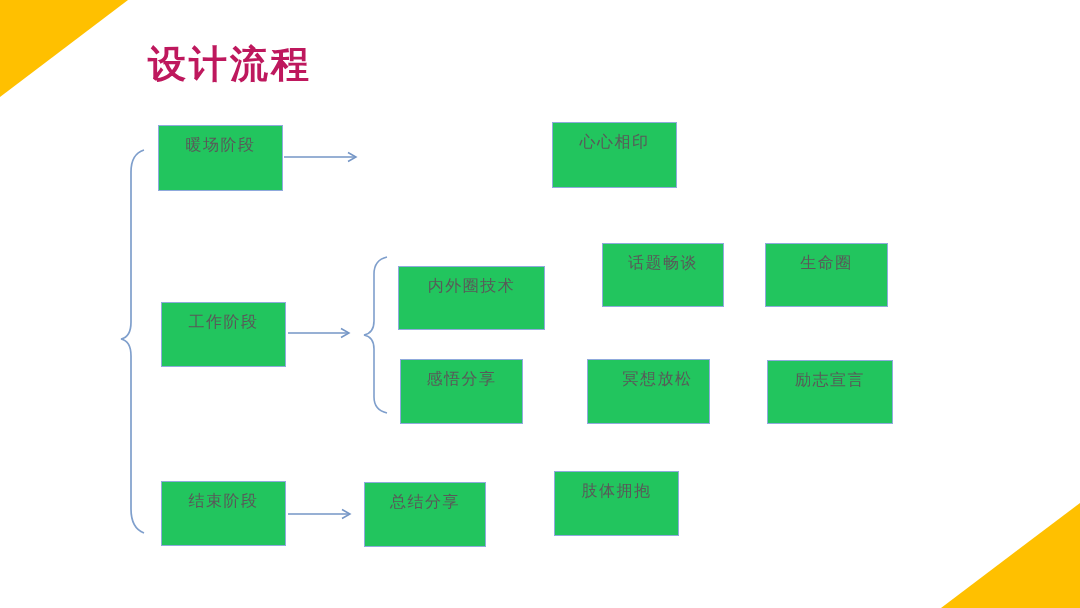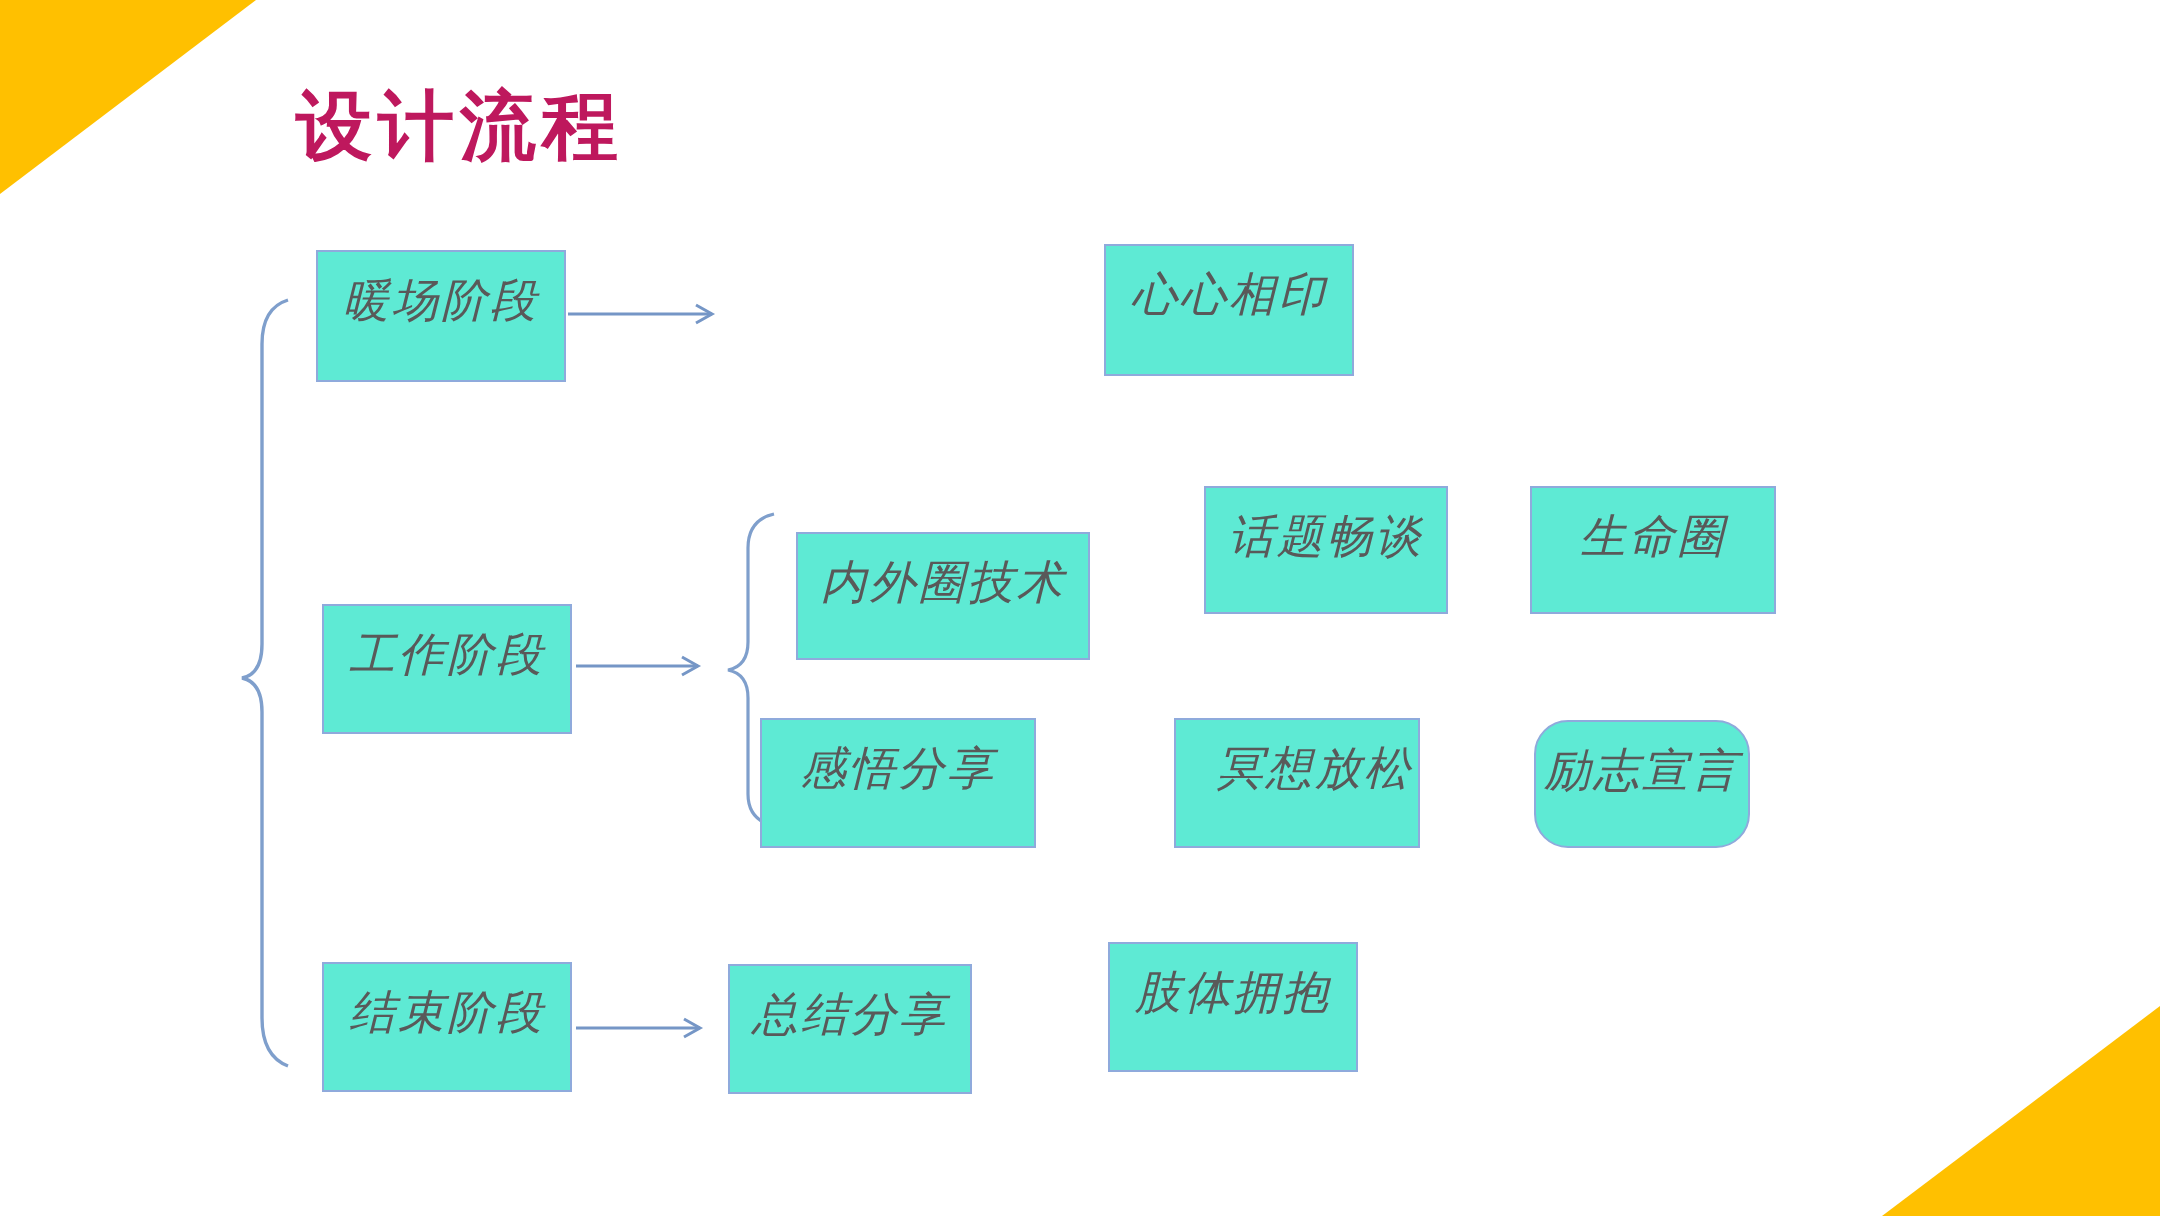--- a/index.html
+++ b/index.html
@@ -19,24 +19,24 @@
     clip-path:polygon(100% 0, 100% 100%, 0 100%);
   }
   .title {
     position:absolute; left:148px; top:42px; margin:0;
     font-size:38px; font-weight:bold; color:#be185d;
     letter-spacing:3px; line-height:1.2;
   }
   .connectors { position:absolute; left:0; top:0; width:1080px; height:608px; }
   .box {
     position:absolute; box-sizing:border-box;
-    border:1.5px solid #8FAADC; background:#5eead4;
+    border:1.5px solid #8FAADC; background:#22c55e;
     display:flex; justify-content:center; align-items:flex-start;
-    padding-top:8px; font-size:23px; color:#595959;
-    letter-spacing:1.5px; line-height:1.4; white-space:nowrap;font-style:italic;
+    padding-top:8px; font-size:16px; color:#595959;
+    letter-spacing:1.5px; line-height:1.4; white-space:nowrap;
   }
 </style>
 </head>
 <body>
 
 <div class="slide">
 
   <div class="corner-tl"></div>
   <div class="corner-br"></div>
 
@@ -58,21 +58,21 @@
     <line x1="288" y1="514" x2="350" y2="514" stroke="#7596C6" stroke-width="1.5" marker-end="url(#arrowOpen)"></line>
   </svg>
 
   <div class="box" style="left:158px; top:125px; width:125px; height:66px;">暖场阶段</div>
   <div class="box" style="left:552px; top:122px; width:125px; height:66px;">心心相印</div>
 
   <div class="box" style="left:161px; top:302px; width:125px; height:65px;">工作阶段</div>
   <div class="box" style="left:398px; top:243px; width:147px; height:64px;margin-top:23px;">内外圈技术</div>
   <div class="box" style="left:602px; top:243px; width:122px; height:64px;">话题畅谈</div>
   <div class="box" style="left:765px; top:243px; width:123px; height:64px;">生命圈</div>
-  <div class="box" style="left:380px; top:359px; width:138px; height:65px;">感悟分享</div>
+  <div class="box" style="left:400px; top:359px; width:123px; height:65px;">感悟分享</div>
   <div class="box" style="left:587px; top:359px; width:123px; height:65px;padding-left:18px;">冥想放松</div>
-  <div class="box" style="left:767px; top:360px; width:108px; height:64px;border-radius:17px;">励志宣言</div>
+  <div class="box" style="left:767px; top:360px; width:126px; height:64px;">励志宣言</div>
 
   <div class="box" style="left:161px; top:481px; width:125px; height:65px;">结束阶段</div>
   <div class="box" style="left:364px; top:482px; width:122px; height:65px;">总结分享</div>
   <div class="box" style="left:554px; top:471px; width:125px; height:65px;">肢体拥抱</div>
 
 </div>
 
 </body></html>

